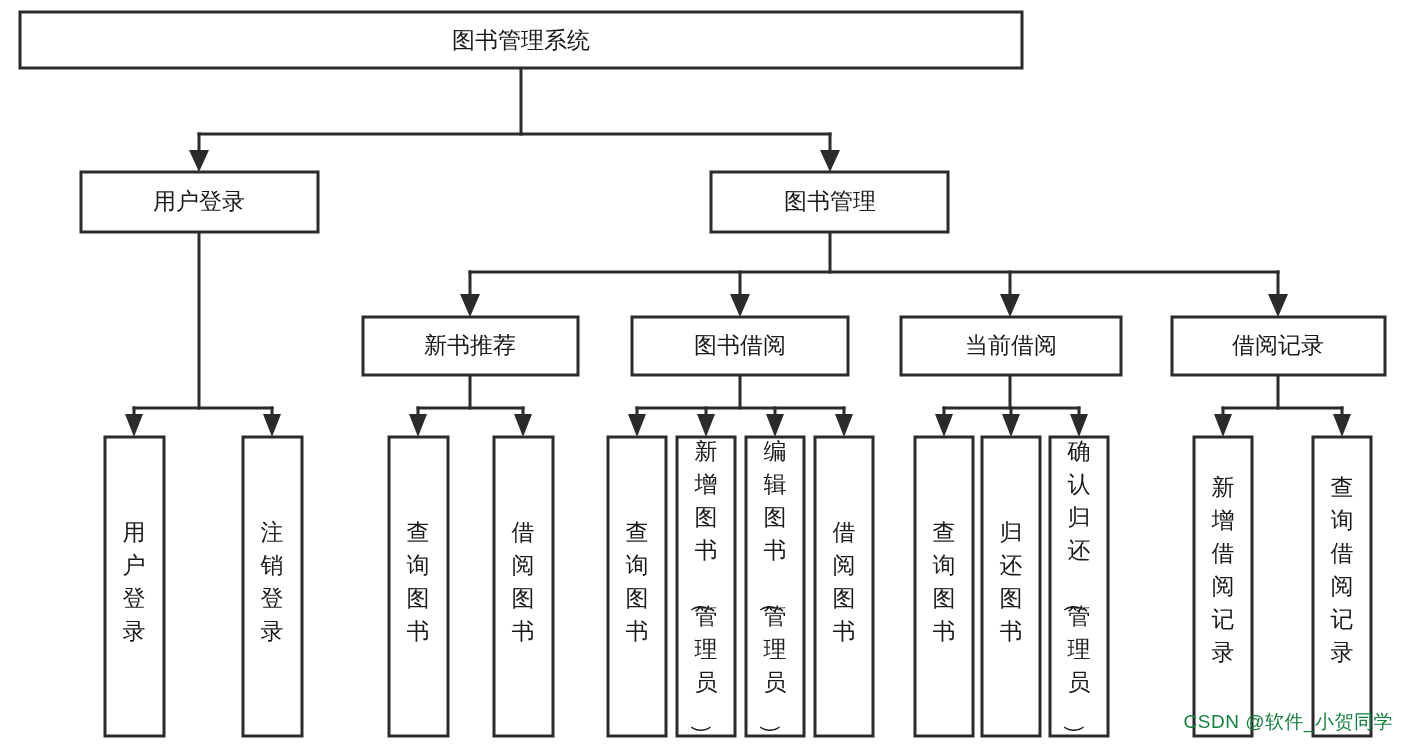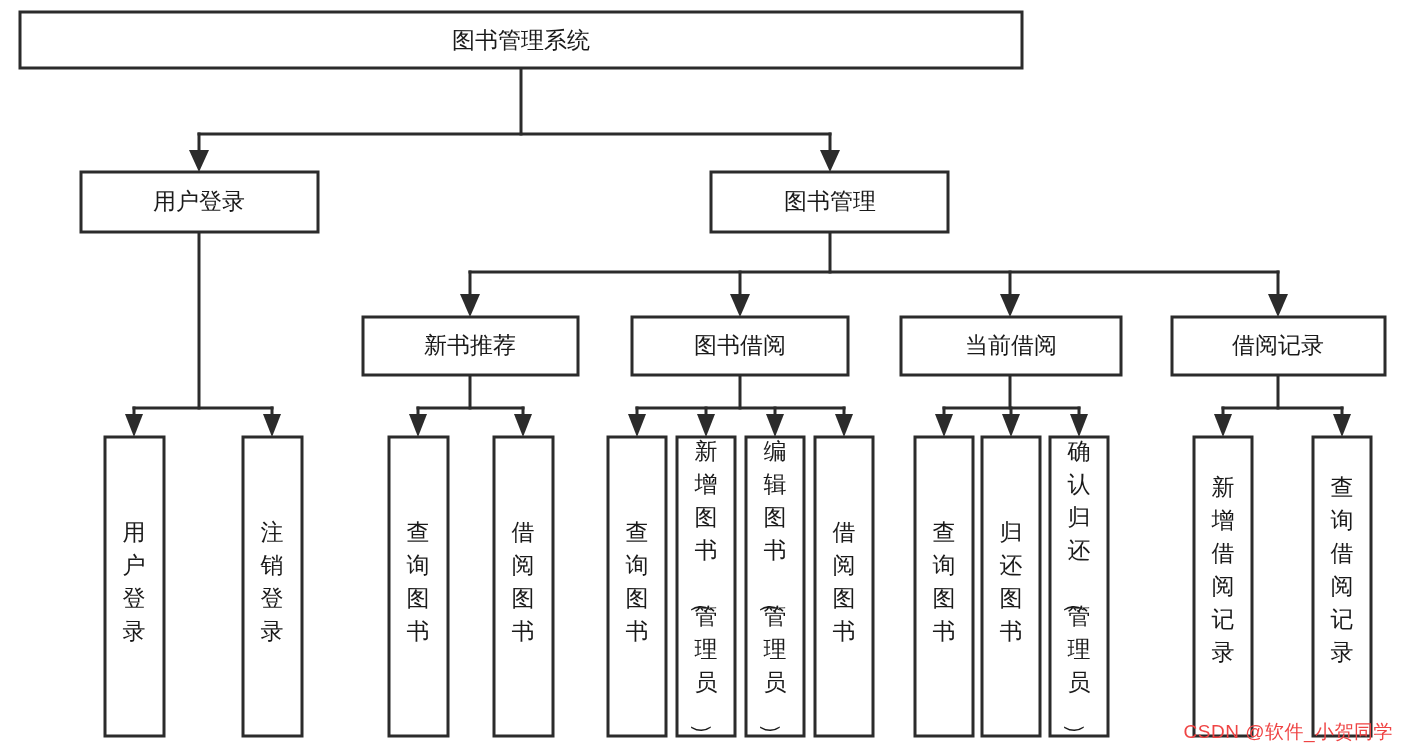--- a/index.html
+++ b/index.html
@@ -50,24 +50,24 @@
   }
   .node-label-v {
     font-family: "Liberation Sans", "DejaVu Sans", sans-serif;
     font-size: 23px;
     fill: #1a1a1a;
     text-anchor: middle;
   }
   .watermark {
     position: absolute;
     right: 12px;
-    bottom: 2px;
+    bottom: 12px;
     font-family: "Liberation Sans", "DejaVu Sans", sans-serif;
     font-size: 19px;
-    color: #ef4444;
+    color: #15803d;
     white-space: nowrap;
     letter-spacing: 0.5px;
   }
 </style>
 </head>
 <body>
 
 <div id="diagram-root">
 
   <svg class="flow" viewBox="0 0 1405 747" xmlns="http://www.w3.org/2000/svg">

